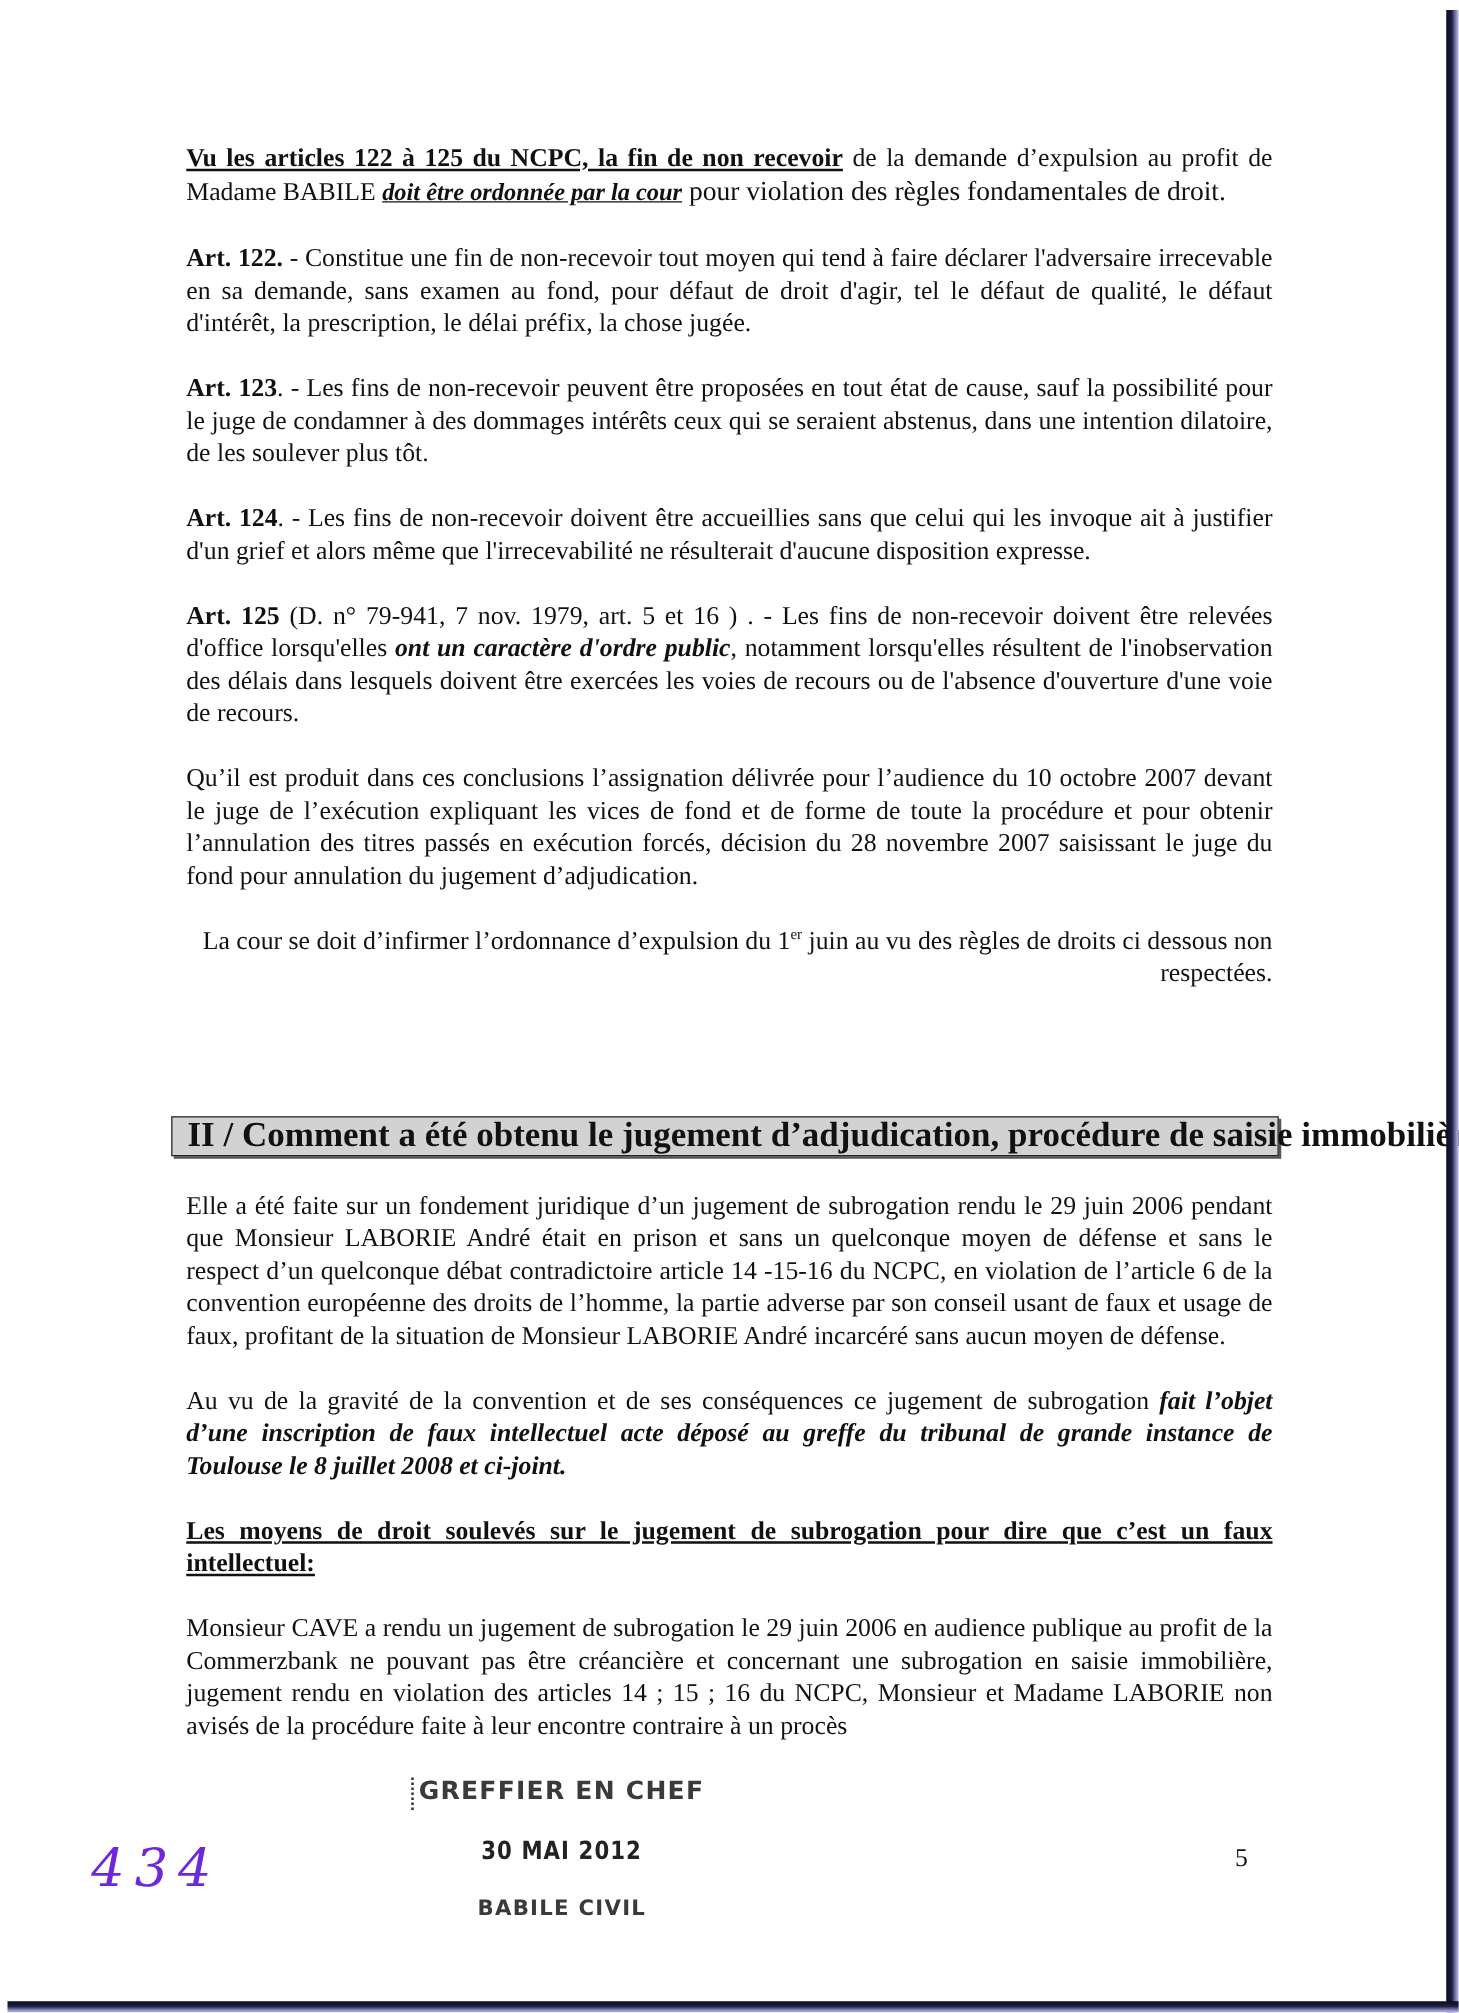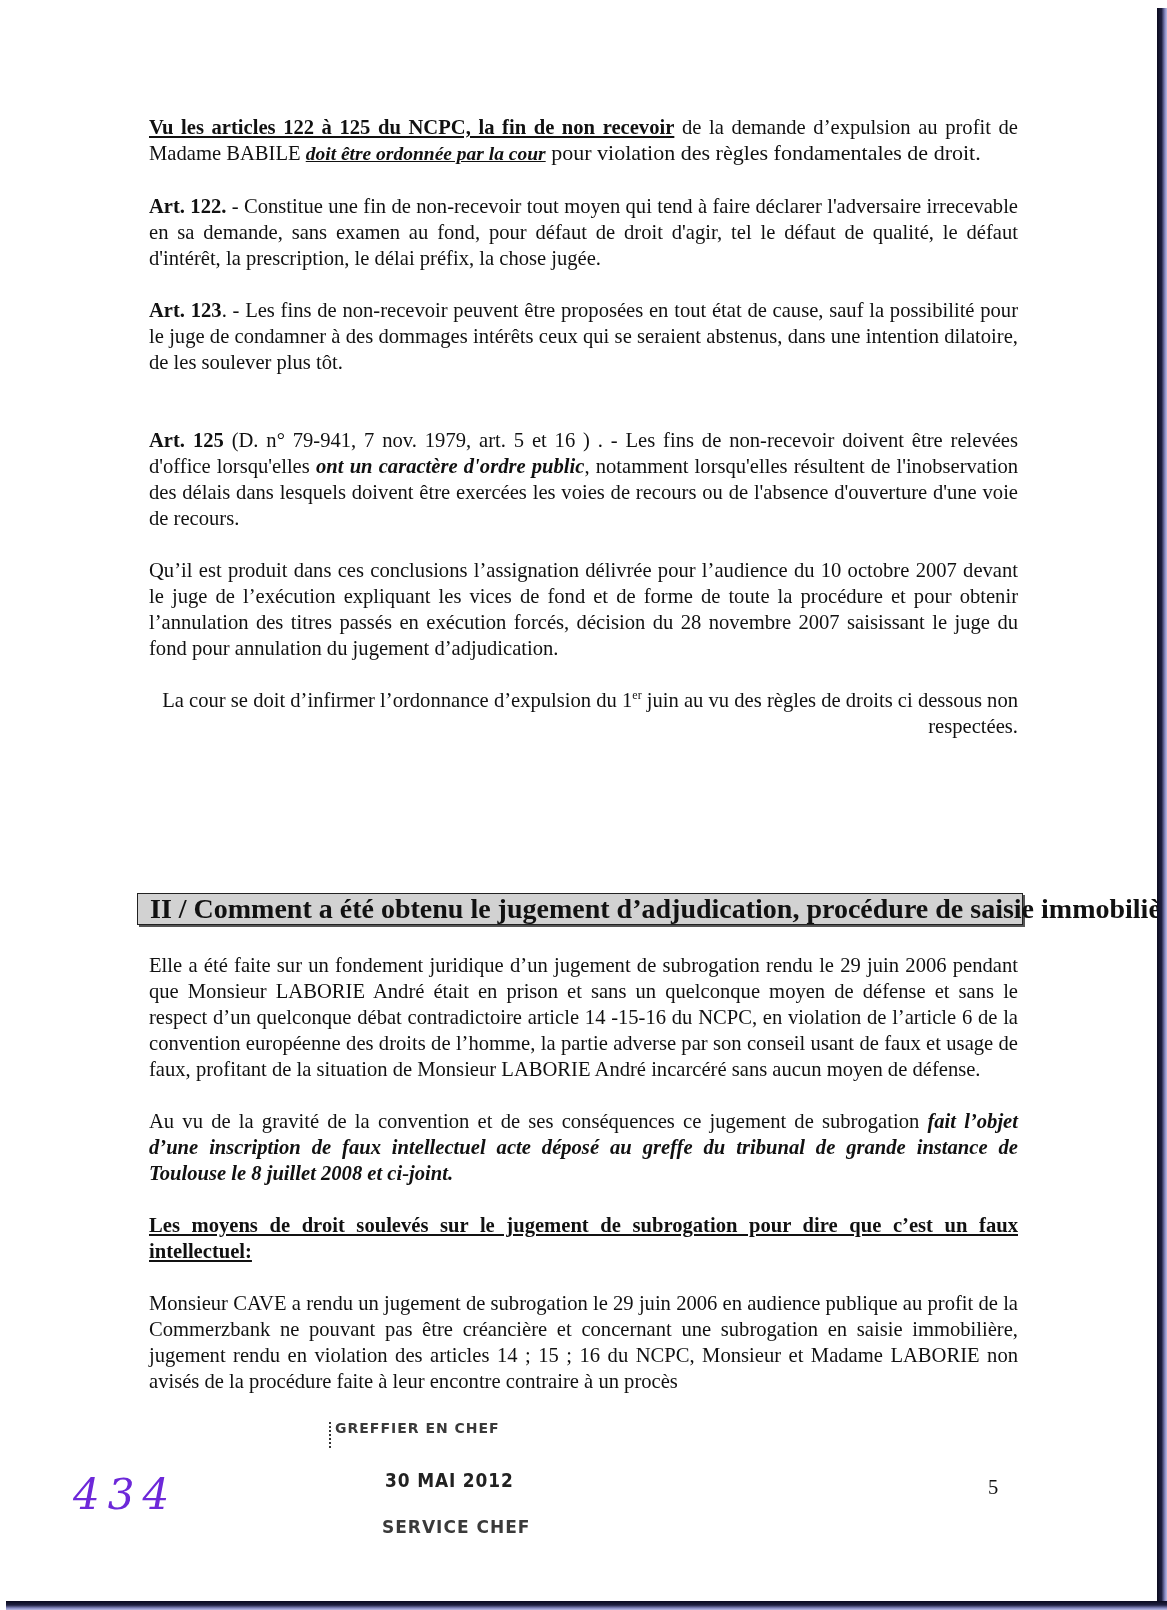--- a/index.html
+++ b/index.html
@@ -34,21 +34,21 @@
     position: absolute; left: 137px; top: 893px; width: 872px; height: 30px;
     border: 1.5px solid #222; background: #d2d2d2;
     box-shadow: 2px 2px 0 #555;
     font-family: Liberation Serif, serif; font-weight: bold; font-size: 28px;
     line-height: 30px; padding-left: 12px; color: #111; white-space: nowrap;
   }
   .stamp {
     position: absolute; font-family: "DejaVu Sans", sans-serif; font-weight: bold; color: #3a3a3a;
     letter-spacing: 1px;
   }
-  .stamp-greffier { left: 335px; top: 1420px; font-size: 14px; }
+  .stamp-greffier { left: 335px; top: 1420px; font-size: 20px; }
   .stamp-date { left: 385px; top: 1468px; font-size: 20px; transform: scaleX(0.85); transform-origin: left; color: #222; }
   .stamp-service { left: 382px; top: 1517px; font-size: 17px; }
   .stamp-dots { position: absolute; left: 329px; top: 1422px; width: 2px; height: 26px;
     border-left: 2px dotted #333; }
   .handwritten {
     position: absolute; left: 73px; top: 1470px; font-family: "DejaVu Serif", serif;
     font-size: 42px; font-style: italic; color: #6d28d9; letter-spacing: 8px; font-weight: normal;
   }
   .page-number {
     position: absolute; left: 988px; top: 1476px; font-family: "Liberation Serif", serif;
@@ -64,20 +64,21 @@
 
     <p class="p"><span class="bu">Vu les  articles 122 à 125 du NCPC, la fin de non recevoir</span><span> de la demande d’expulsion au profit de Madame BABILE </span><span class="biu" style="font-size:19.5px">doit être ordonnée par la cour</span><span style="font-size:22px"> pour violation des règles fondamentales de droit.</span></p>
     <div class="gap"></div>
 
     <p class="p"><span class="b">Art. 122.</span><span> - Constitue une fin de non-recevoir tout moyen qui tend à faire déclarer l'adversaire irrecevable en sa demande, sans examen au fond, pour défaut de droit d'agir, tel le défaut de qualité, le défaut d'intérêt, la prescription, le délai préfix, la chose jugée.</span></p>
     <div class="gap"></div>
 
     <p class="p"><span class="b">Art. 123</span><span>. - Les fins de non-recevoir peuvent être proposées en tout état de cause, sauf la possibilité pour le juge de condamner à des dommages intérêts ceux qui se seraient abstenus, dans une intention dilatoire, de les soulever plus tôt.</span></p>
     <div class="gap"></div>
 
+    <p class="p"><span class="b">Art. 124</span><span>. - Les fins de non-recevoir doivent être accueillies sans que celui qui les invoque ait à justifier d'un grief et alors même que l'irrecevabilité ne résulterait d'aucune disposition expresse.</span></p>
     <div class="gap"></div>
 
     <p class="p"><span class="b">Art. 125</span><span> (D. n° 79-941, 7 nov. 1979, art. 5 et 16 ) . - Les fins de non-recevoir doivent être relevées d'office lorsqu'elles </span><span class="bi">ont un caractère d'ordre public</span><span>, notamment lorsqu'elles résultent de l'inobservation des délais dans lesquels doivent être exercées les voies de recours ou de l'absence d'ouverture d'une voie de recours.</span></p>
     <div class="gap"></div>
 
     <p class="p">Qu’il est produit dans ces conclusions l’assignation délivrée pour l’audience du 10 octobre 2007  devant le juge de l’exécution  expliquant les vices de fond et de forme de toute la procédure et pour obtenir l’annulation des titres passés en exécution forcés, décision du 28 novembre 2007 saisissant le juge du fond pour annulation du jugement d’adjudication.</p>
     <div class="gap"></div>
 
     <p class="p" style="text-align:right"><span>La cour se doit d’infirmer l’ordonnance d’expulsion du 1</span><sup>er</sup><span> juin au vu des règles de droits ci dessous non respectées.</span></p>
   </div>
@@ -93,20 +94,20 @@
 
     <p class="p bu">Les moyens de droit soulevés sur le jugement de subrogation pour dire que c’est un faux intellectuel:</p>
     <div class="gap"></div>
 
     <p class="p">Monsieur CAVE a rendu un jugement de subrogation le 29 juin 2006 en audience publique au profit de la Commerzbank ne pouvant pas être créancière et concernant une subrogation en saisie immobilière, jugement rendu en violation des articles 14 ; 15 ; 16 du NCPC, Monsieur et Madame LABORIE non avisés de la procédure faite à leur encontre contraire à un procès</p>
   </div>
 
   <div class="stamp-dots"></div>
   <div class="stamp stamp-greffier">GREFFIER EN CHEF</div>
   <div class="stamp stamp-date">30 MAI 2012</div>
-  <div class="stamp stamp-service">SERVICE CHEF</div>
+  <div class="stamp stamp-service">BABILE CIVIL</div>
 
   <div class="handwritten">434</div>
   <div class="page-number">5</div>
 </div>
 
 <div class="shadow-right"></div>
 <div class="shadow-bottom"></div>
 
 </body></html>

